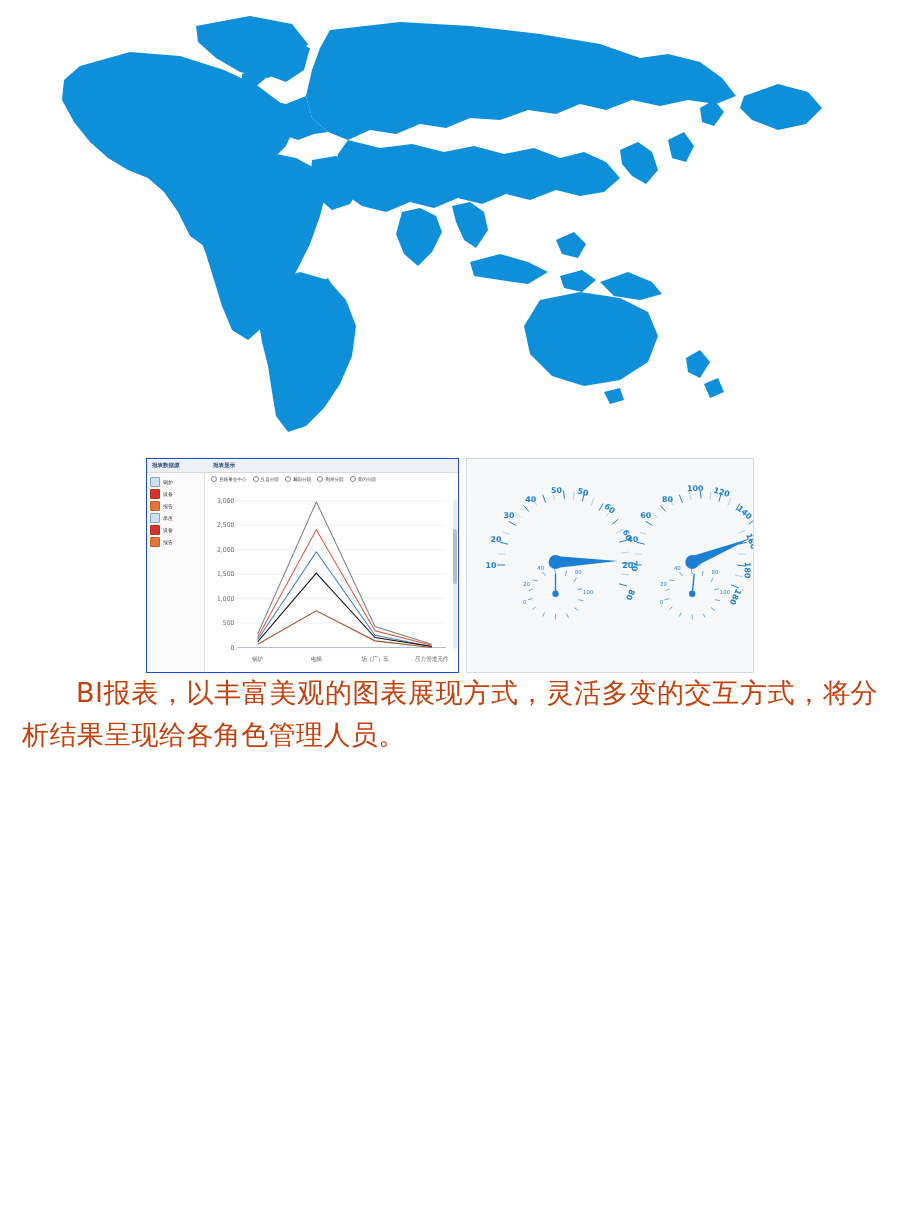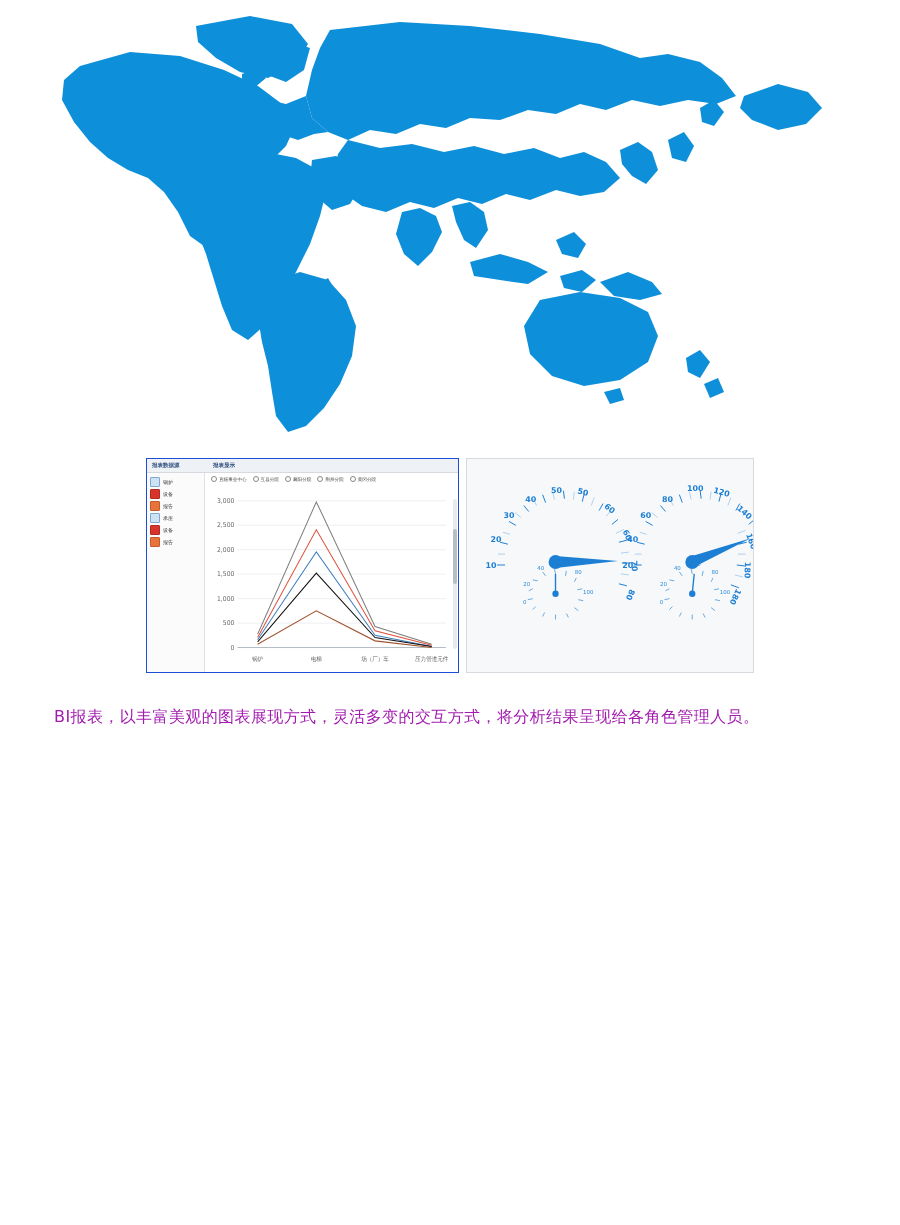--- a/index.html
+++ b/index.html
@@ -144,26 +144,26 @@
     border: 1px solid #d6d9de;
     box-sizing: border-box;
     position: relative;
   }
   .shot-right svg { display: block; width: 100%; height: 100%; }
 
   
   .text-body {
     position: absolute;
     left: 22px;
-    top: 696px;
+    top: 672px;
     width: 856px;
     font-family: "DejaVu Sans", "Liberation Sans", sans-serif;
-    font-size: 16px;
+    font-size: 27px;
     line-height: 42px;
-    color: #a21caf;
+    color: #c2410c;
     text-align: justify;
     letter-spacing: 0.4px;
   }
   .text-body p { margin: 0; text-indent: 2em; }
 </style>
 </head>
 <body>
 
 <div class="map-wrap">
   <svg viewBox="0 0 900 445" xmlns="http://www.w3.org/2000/svg">

